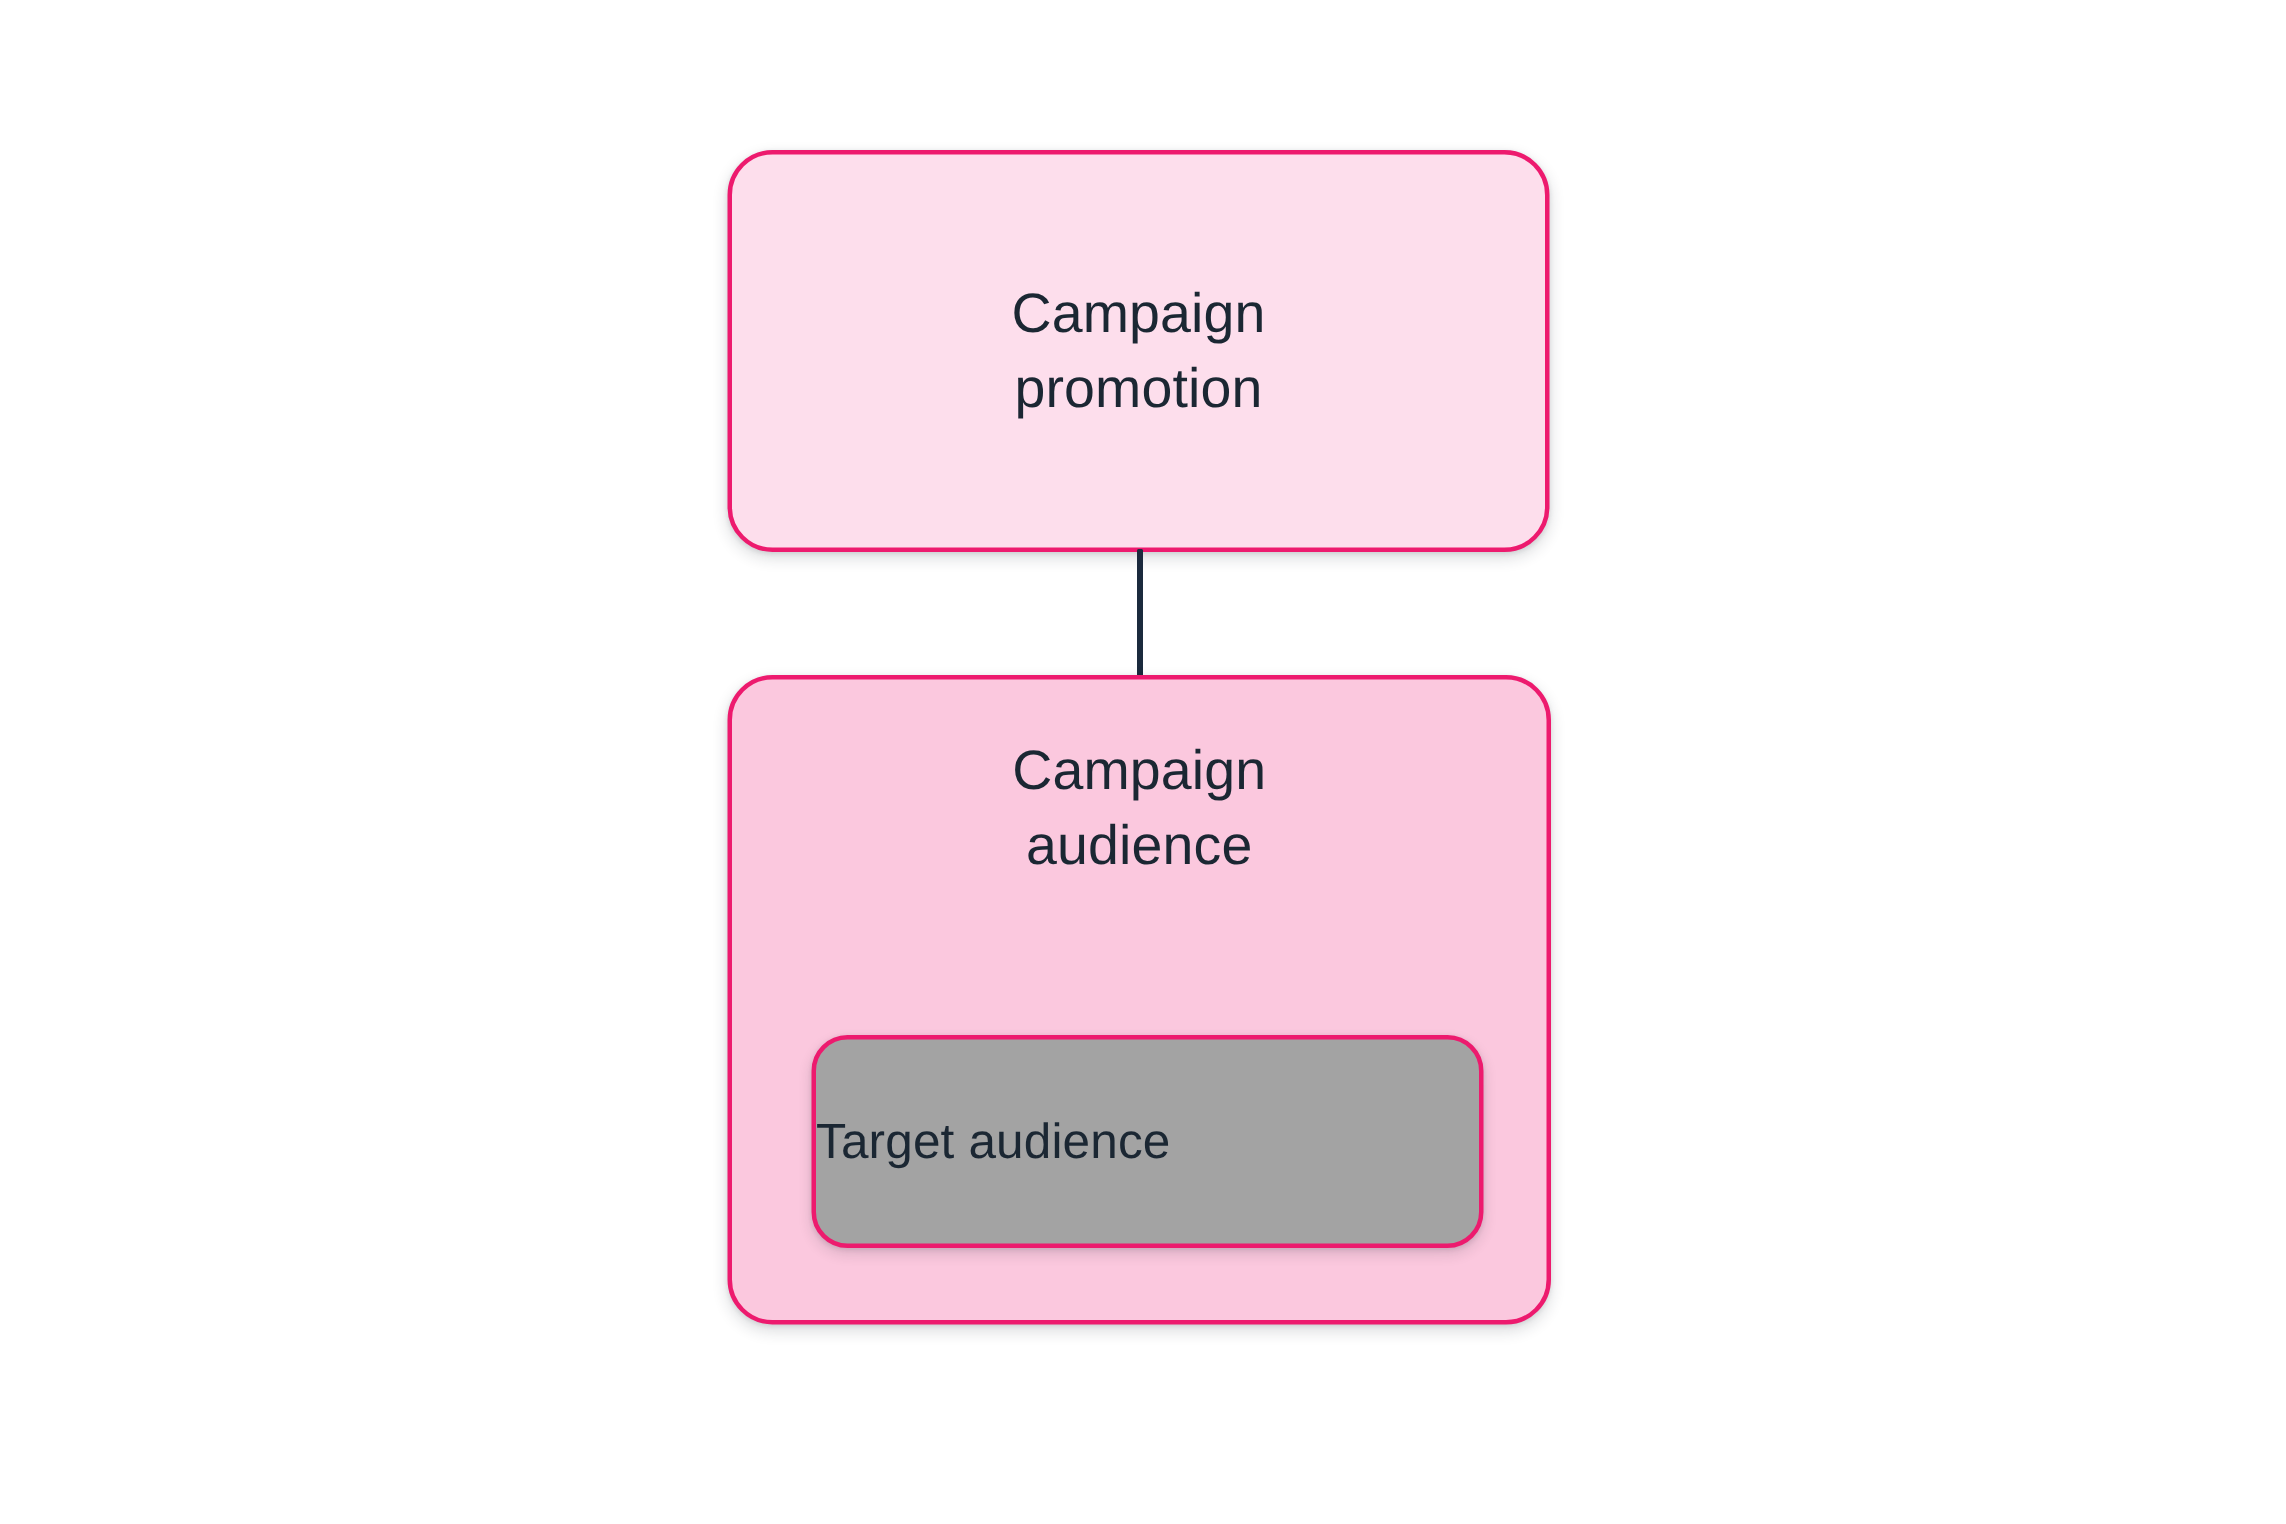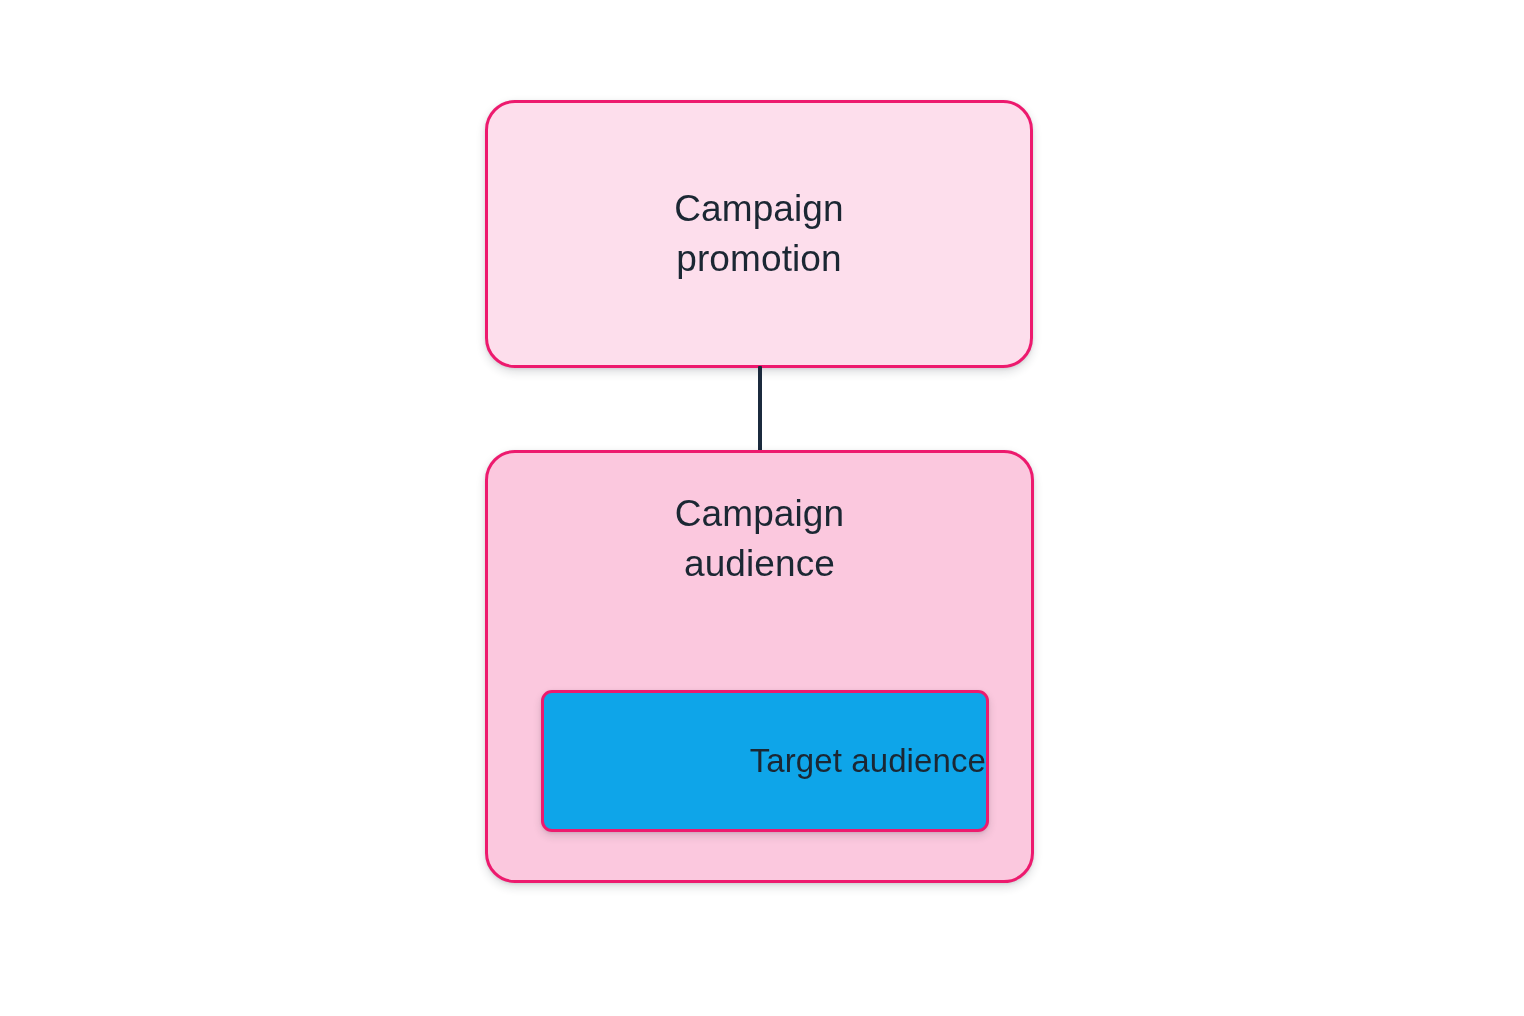--- a/index.html
+++ b/index.html
@@ -58,27 +58,27 @@
 
   
   #node-target-audience {
     position: absolute;
     box-sizing: border-box;
     left: 53px;
     top: 237px;
     width: 448px;
     height: 142px;
     border: 3px solid #ed1a6e;
-    border-radius: 11px;
-    background: #0ea5e9;
+    border-radius: 24px;
+    background: #a3a3a3;
     box-shadow: 0 4px 9px rgba(30, 38, 52, 0.14),
                 0 1px 3px rgba(30, 38, 52, 0.10);
     display: flex;
     align-items: center;
-    justify-content: flex-end;
+    justify-content: flex-start;
   }
 
   
   .node-title {
     color: #1b2733;
     font-size: 37px;
     line-height: 1.34;
     font-weight: 400;
     text-align: center;
     letter-spacing: 0.1px;

